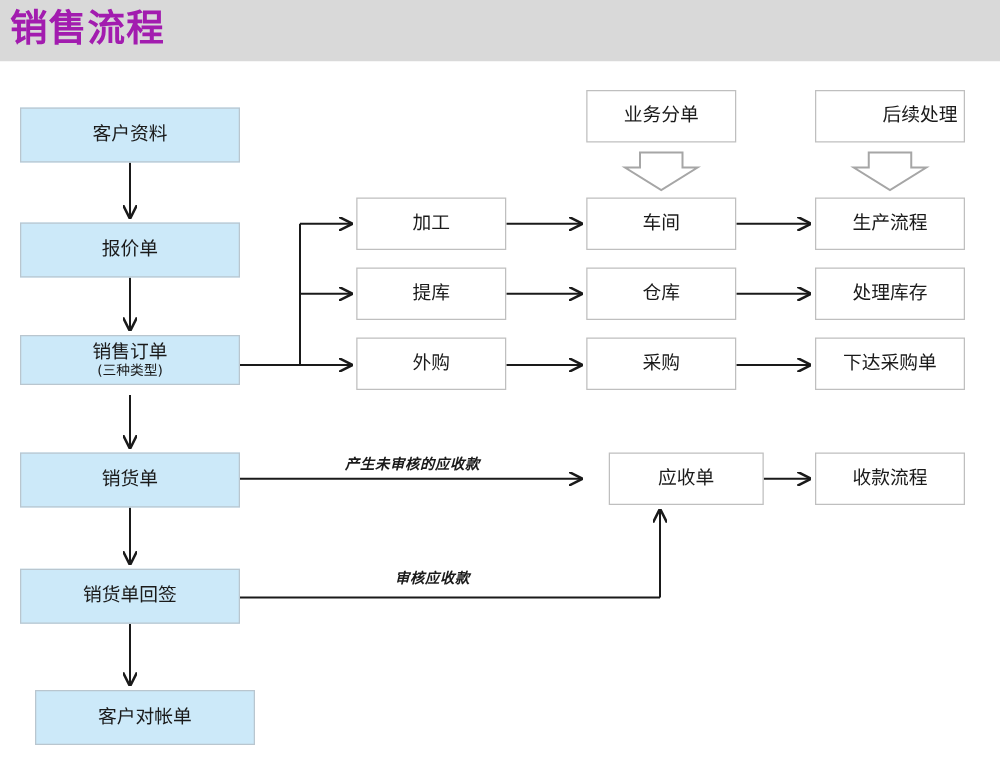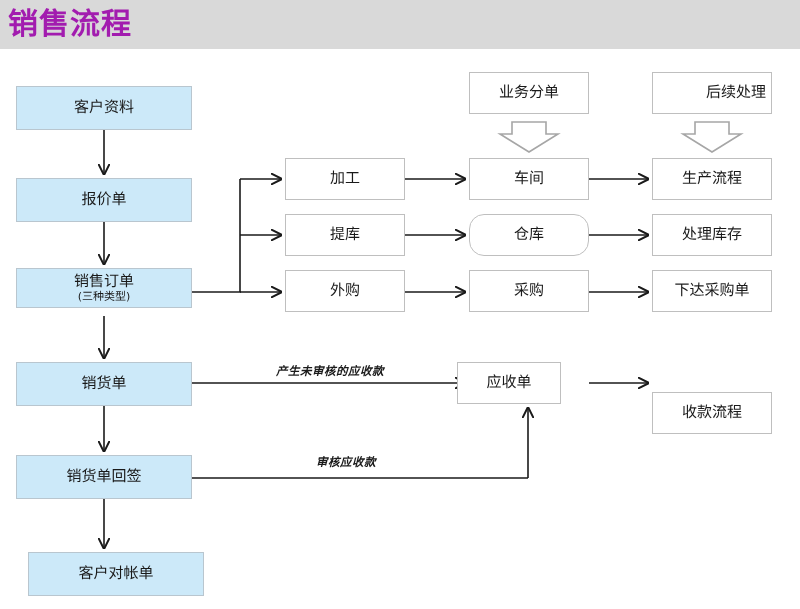--- a/index.html
+++ b/index.html
@@ -177,40 +177,40 @@
   <div class="node white" style="left:469px; top:158px; width:120px; height:42px;">
     <span>车间</span>
   </div>
   <div class="node white" style="left:652px; top:158px; width:120px; height:42px;">
     <span>生产流程</span>
   </div>
 
   <div class="node white" style="left:285px; top:214px; width:120px; height:42px;">
     <span>提库</span>
   </div>
-  <div class="node white" style="left:469px; top:214px; width:120px; height:42px;border-radius:15px;">
+  <div class="node white" style="left:469px; top:214px; width:120px; height:42px;">
     <span>仓库</span>
   </div>
   <div class="node white" style="left:652px; top:214px; width:120px; height:42px;">
     <span>处理库存</span>
   </div>
 
   <div class="node white" style="left:285px; top:270px; width:120px; height:42px;">
     <span>外购</span>
   </div>
   <div class="node white" style="left:469px; top:270px; width:120px; height:42px;">
     <span>采购</span>
   </div>
   <div class="node white" style="left:652px; top:270px; width:120px; height:42px;">
     <span>下达采购单</span>
   </div>
 
-  <div class="node white" style="left:457px; top:362px; width:104px; height:42px;">
+  <div class="node white" style="left:487px; top:362px; width:124px; height:42px;">
     <span>应收单</span>
   </div>
-  <div class="node white" style="left:652px; top:362px; width:120px; height:42px;margin-top:30px;">
+  <div class="node white" style="left:652px; top:362px; width:120px; height:42px;">
     <span>收款流程</span>
   </div>
 
   <div class="edge-label" style="left:276px; top:362px;">产生未审核的应收款</div>
   <div class="edge-label" style="left:316px; top:453px;">审核应收款</div>
 
 </div>
 
 </body></html>

